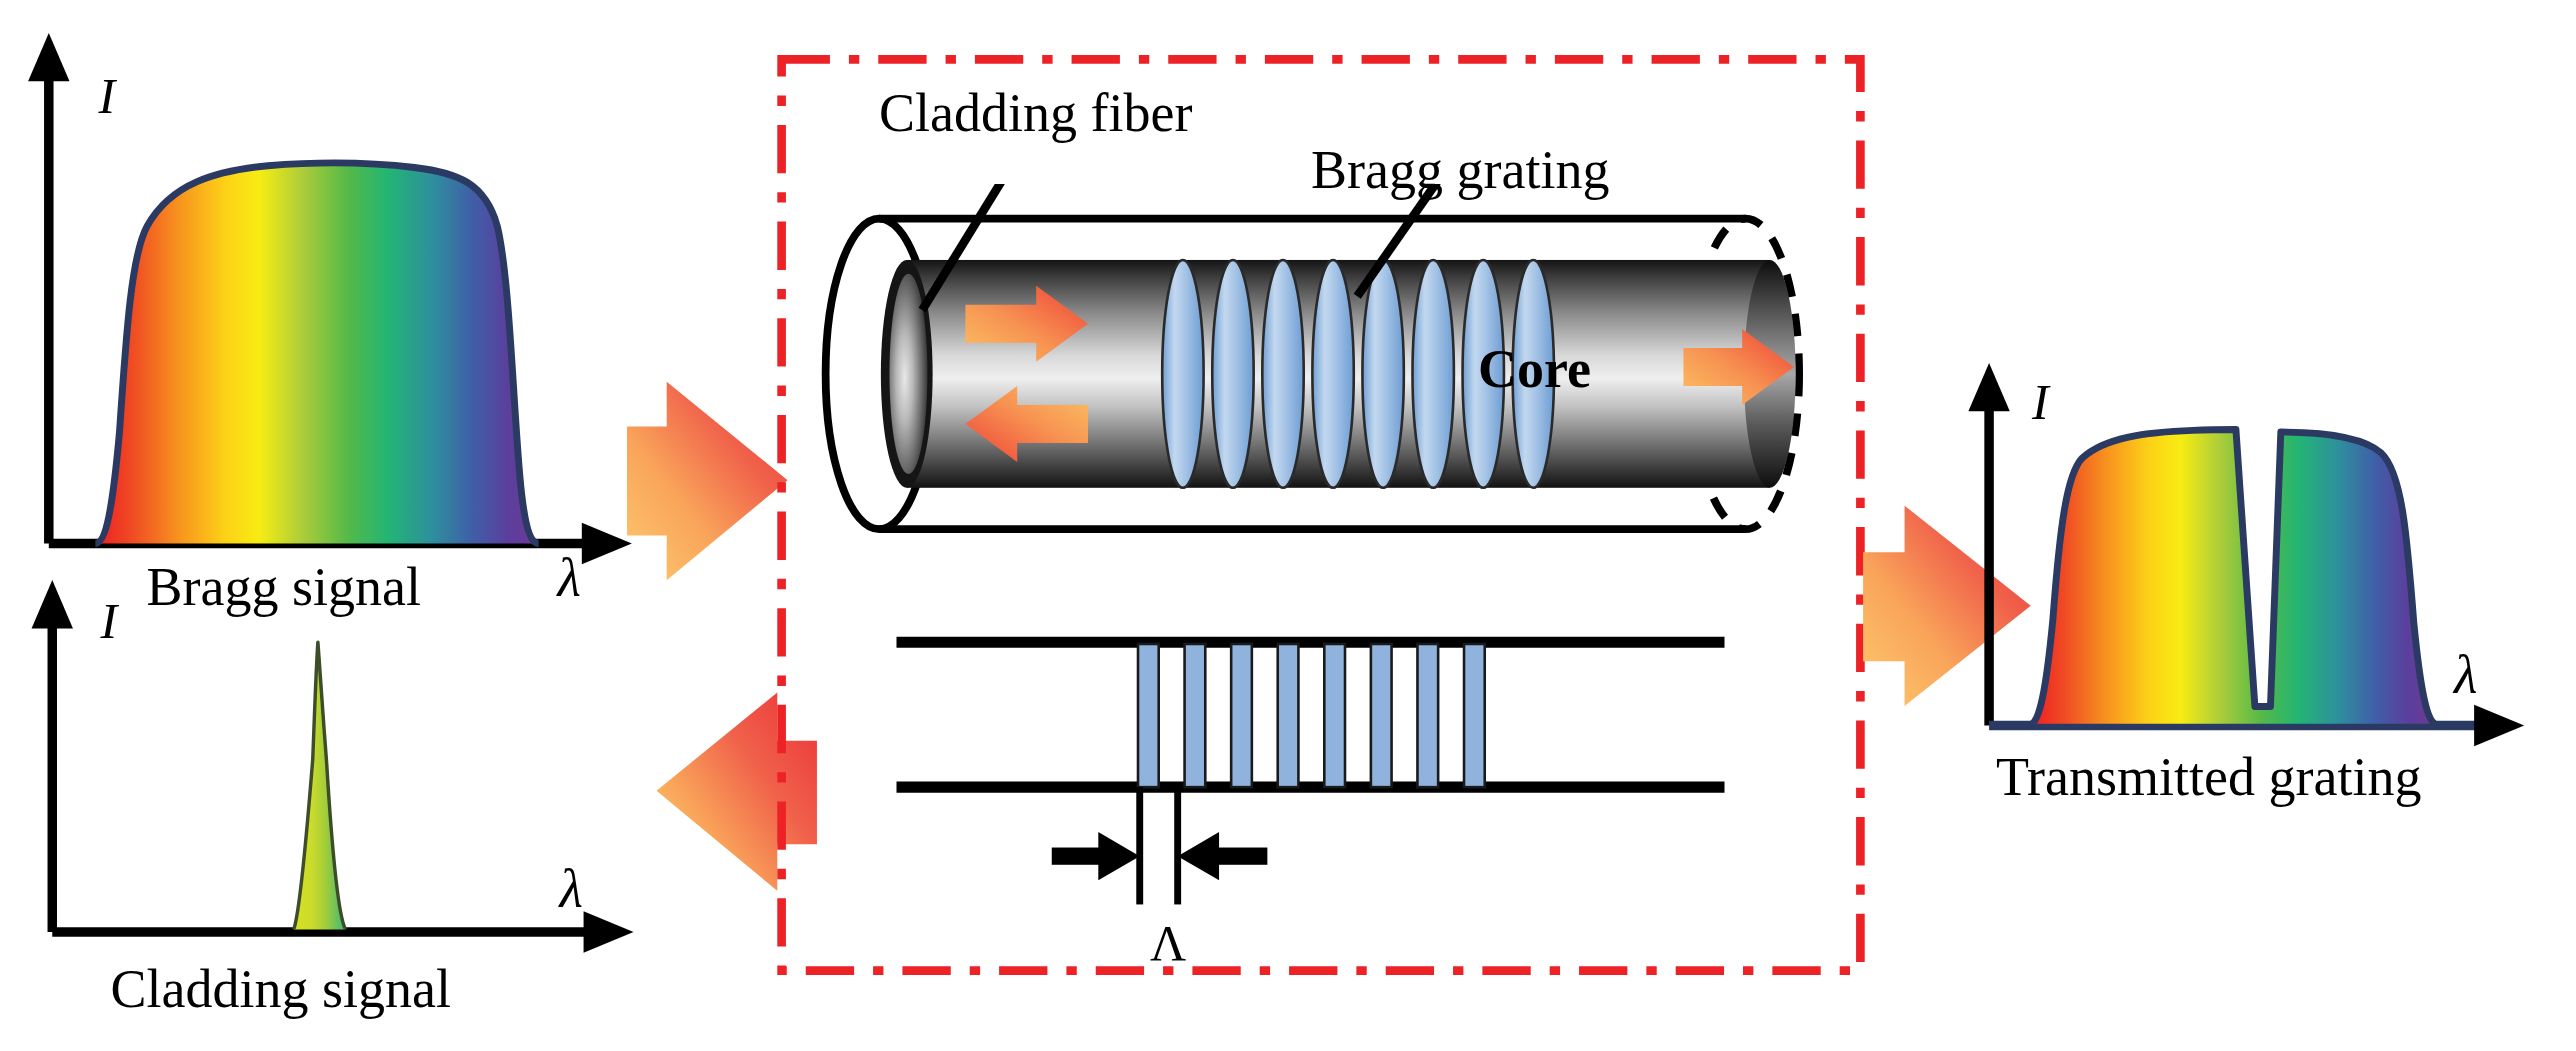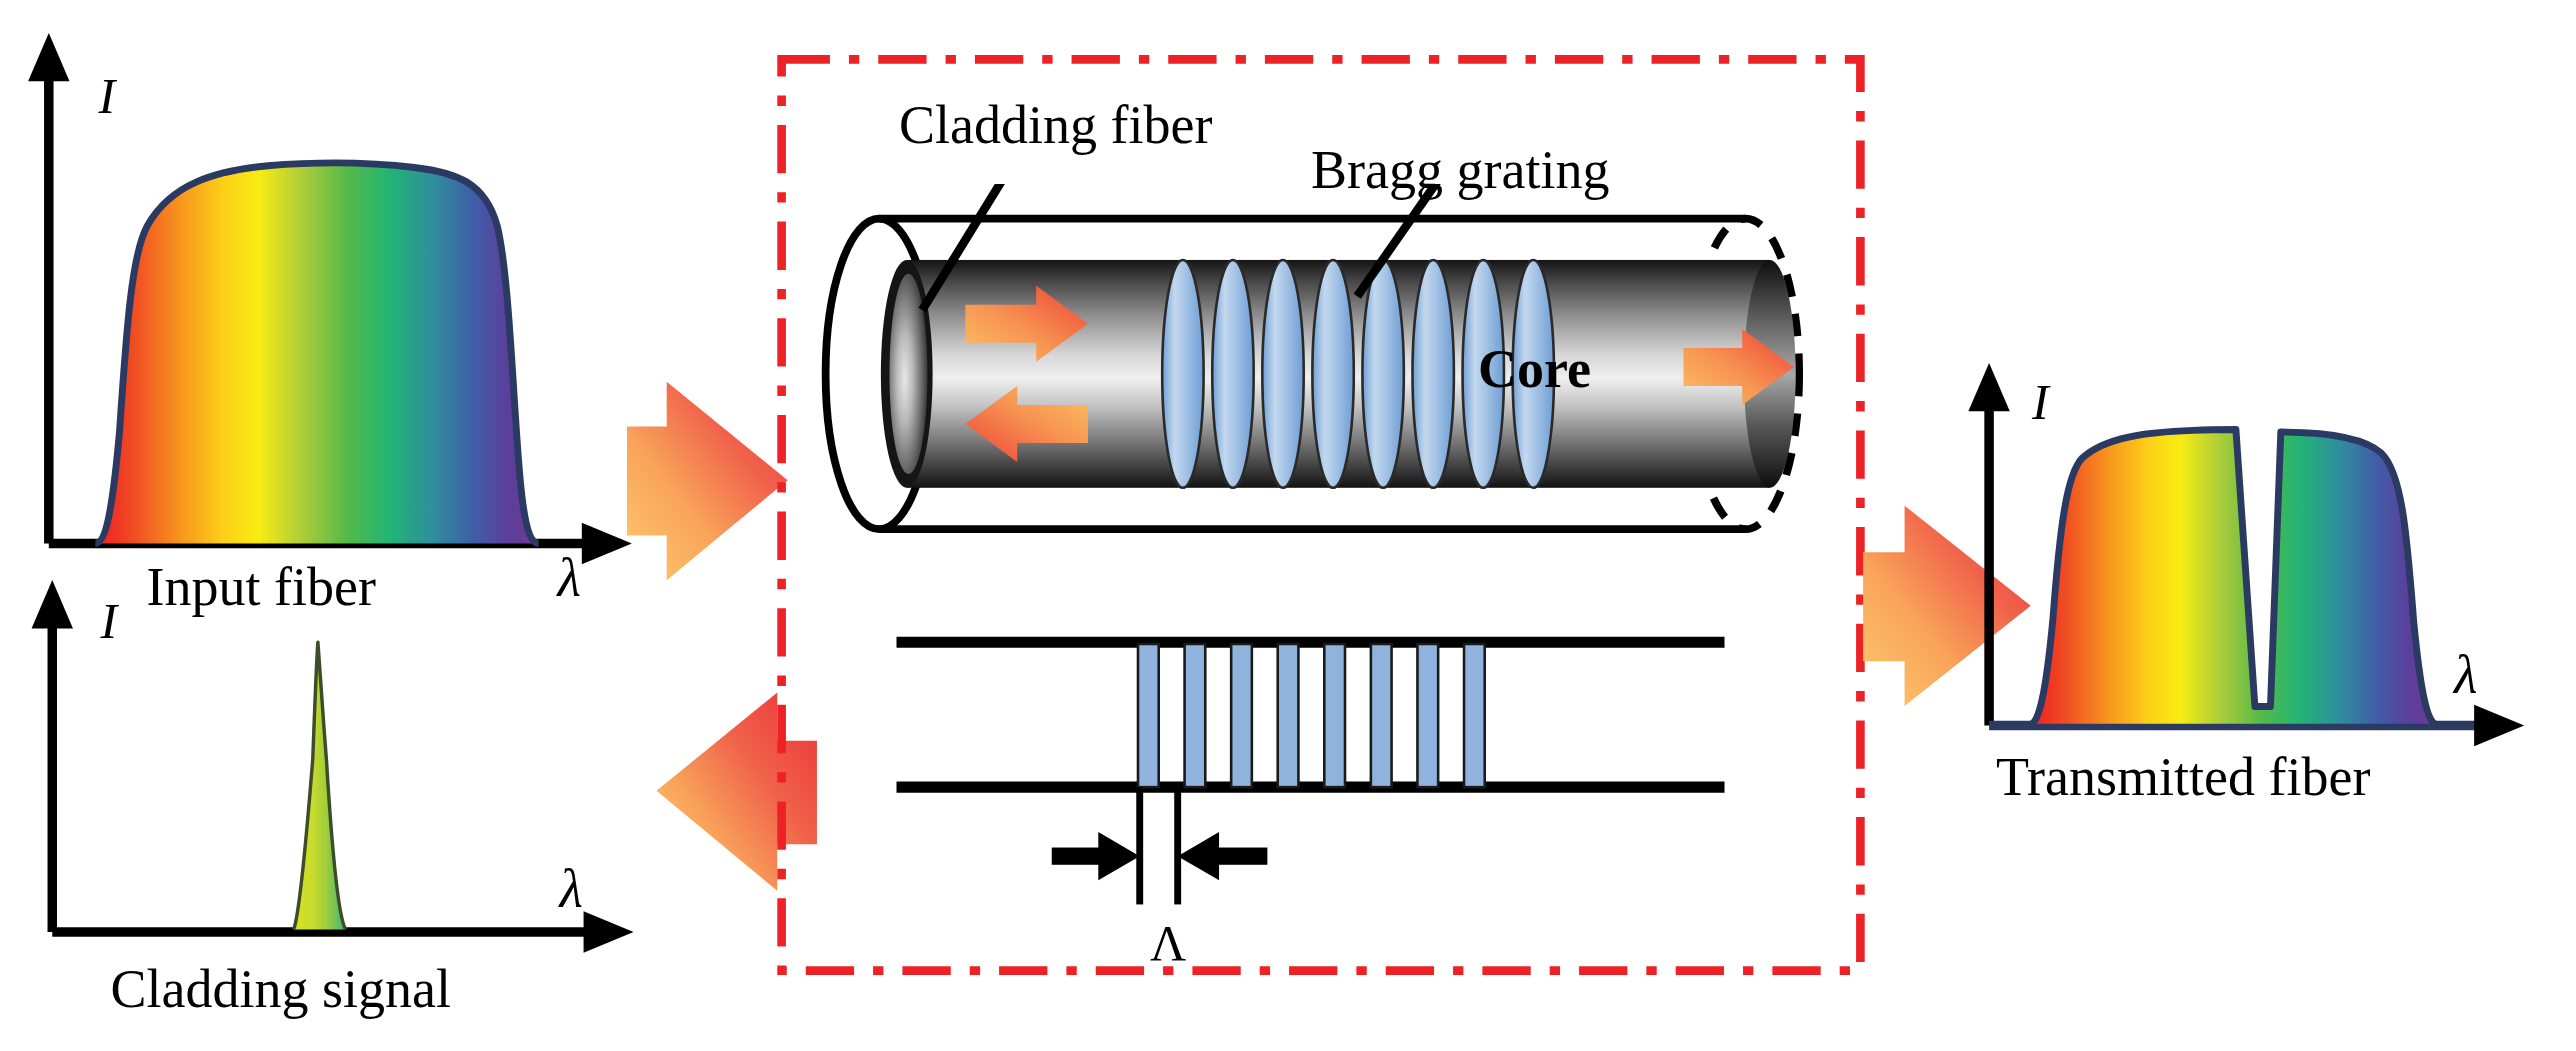--- a/index.html
+++ b/index.html
@@ -83,21 +83,21 @@
                C 112 600, 120 560, 128 470
                C 136 352, 142 265, 160 232
                C 188 182, 240 168, 300 162
                C 360 157, 420 158, 470 164
                C 520 170, 552 182, 566 232
                C 580 290, 584 430, 592 520
                C 597 578, 604 600, 614 600" fill="none" stroke="#2b3a63" stroke-width="8" stroke-linejoin="round"></path>
     </svg>
     <div class="lbl axis-I" style="left:90px;top:45px;">I</div>
     <div class="lbl axis-lam" style="left:549px;top:525px;">λ</div>
-    <div class="lbl lbl-caption" style="left:138px;top:534px;">Input fiber</div>
+    <div class="lbl lbl-caption" style="left:138px;top:534px;">Bragg signal</div>
   </div>
 
   <div class="plot" style="left:8.6px;top:587px;width:673px;height:464px;">
     <svg width="673" height="464" viewBox="0 0 780 538">
       <defs>
         <linearGradient id="gradPeak" x1="0" y1="0" x2="1" y2="0">
           <stop offset="0.00" stop-color="#d9e021"></stop>
           <stop offset="0.35" stop-color="#cadb2c"></stop>
           <stop offset="0.62" stop-color="#a2cd3a"></stop>
           <stop offset="1.00" stop-color="#3cb878"></stop>
@@ -252,21 +252,21 @@
       </g>
 
       <g>
         <path d="M 1050 190 L 1118 190 L 1118 168 L 1178 212 L 1118 256 L 1118 234 L 1050 234 Z" fill="url(#gradSmallR)"></path>
       </g>
 
       <line x1="280" y1="-36" x2="168" y2="146" stroke="#000" stroke-width="10"></line>
       <line x1="792" y1="-42" x2="672" y2="130" stroke="#000" stroke-width="10"></line>
     </svg>
 
-    <div class="lbl lbl-callout" style="left:102px;top:43px;margin-left:20px;">Cladding fiber</div>
+    <div class="lbl lbl-callout" style="left:102px;top:31px;">Cladding fiber</div>
     <div class="lbl lbl-callout" style="left:534px;top:40px;margin-top:48px;">Bragg grating</div>
 
     <div class="lbl lbl-core" style="left:701px;top:287px;font-weight:bold;">Core</div>
 
     <svg class="abs" style="left:102px;top:570px;" width="863" height="345" viewBox="0 0 1000 400">
 
       <line x1="20" y1="20" x2="980" y2="20" stroke="#000" stroke-width="13"></line>
       <line x1="20" y1="188" x2="980" y2="188" stroke="#000" stroke-width="13"></line>
 
       <g>
@@ -358,17 +358,17 @@
                C 272 77, 290 77, 300 77
                L 322 398
                L 340 398
                L 352 80
                C 400 80, 448 86, 468 104
                C 492 126, 498 196, 506 300
                C 514 382, 522 418, 532 418" fill="none" stroke="#2b3a63" stroke-width="8" stroke-linejoin="round"></path>
     </svg>
     <div class="lbl axis-I" style="left:55px;top:14px;">I</div>
     <div class="lbl axis-lam" style="left:477px;top:285px;">λ</div>
-    <div class="lbl lbl-caption" style="left:19px;top:387px;">Transmitted fiber</div>
+    <div class="lbl lbl-caption" style="left:19px;top:387px;">Transmitted grating</div>
   </div>
 
 </div>
 
 
 </body></html>

